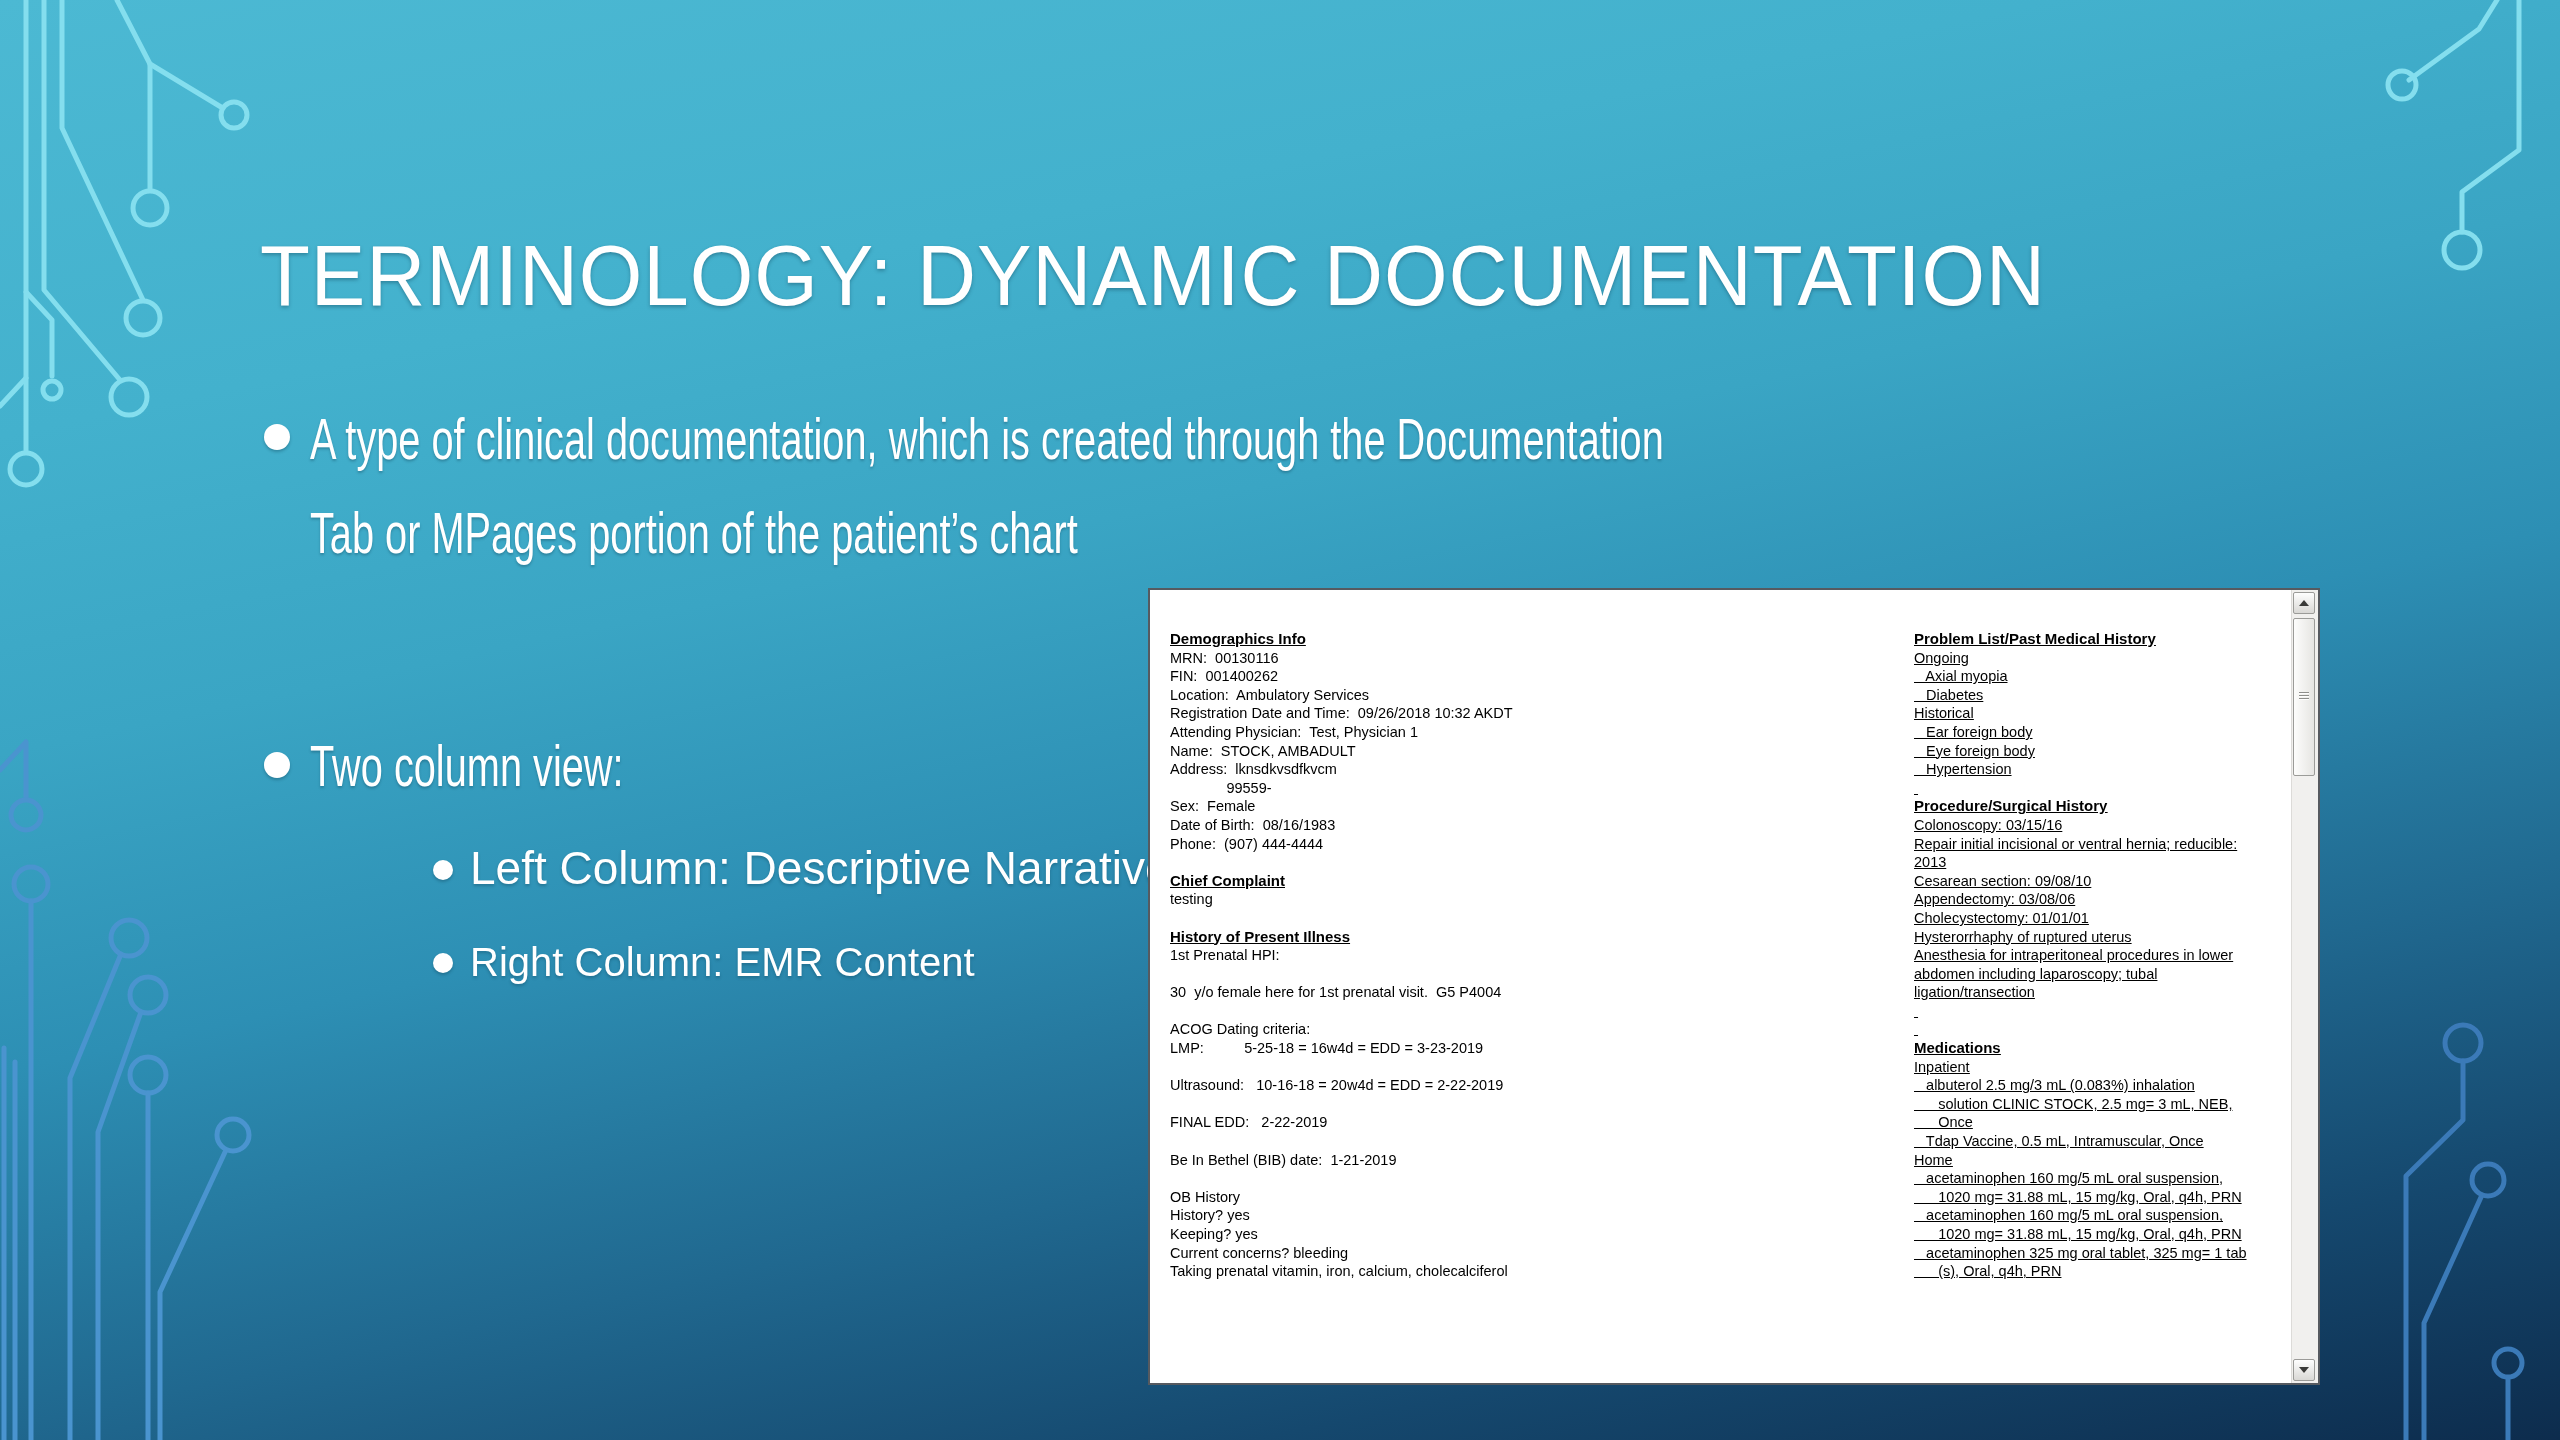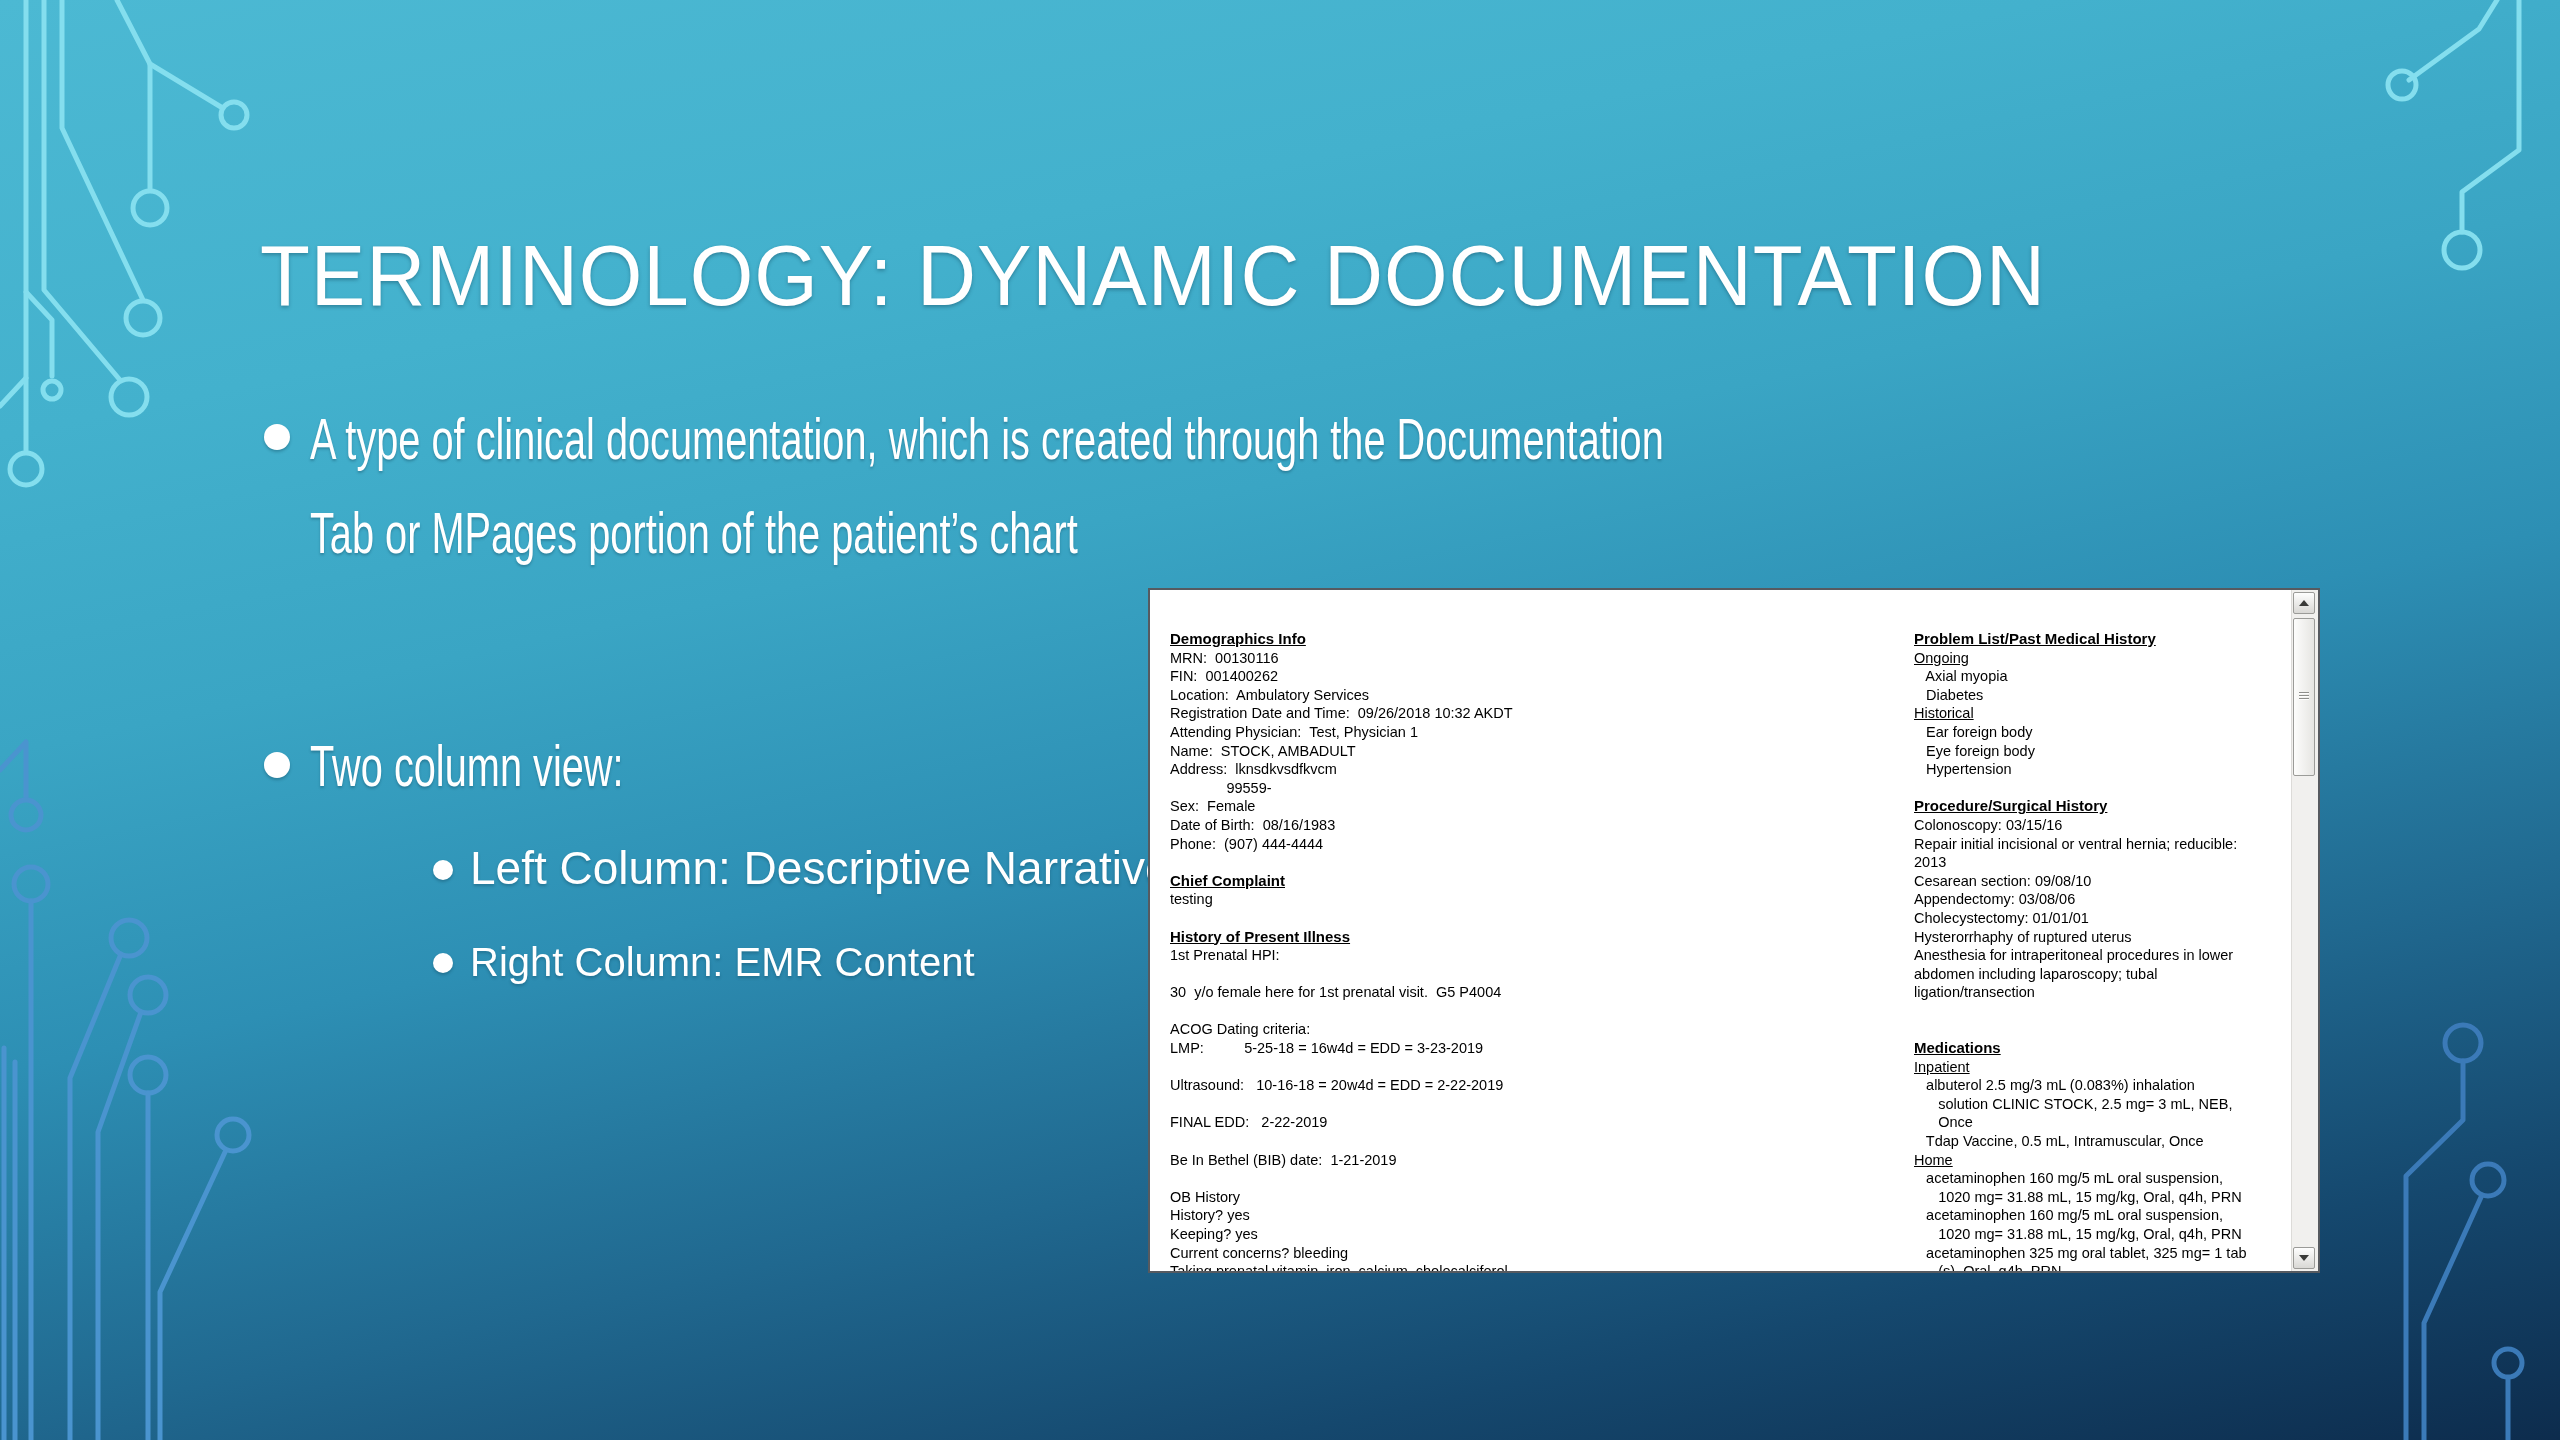--- a/index.html
+++ b/index.html
@@ -26,26 +26,26 @@
   .bt-s1{left:470px;top:841px;font-size:46px;line-height:55px;}
   .bt-s2{left:470px;top:935px;font-size:40px;line-height:55px;}
   .dot{position:absolute;background:#fff;border-radius:50%;box-shadow:0 2px 3px rgba(10,50,70,.3);}
   .dot-b1{left:264px;top:424px;width:26px;height:26px;}
   .dot-b2{left:264px;top:752px;width:26px;height:26px;}
   .dot-s1{left:433px;top:860px;width:20px;height:20px;}
   .dot-s2{left:433px;top:953px;width:20px;height:20px;}
 
   
   .emr{
-    position:absolute;left:1148px;top:588px;width:1172px;height:685px;
+    position:absolute;left:1148px;top:588px;width:1172px;height:797px;
     background:#fff;border:2px solid #565a60;box-sizing:border-box;overflow:hidden;
   }
   .emr-col{position:absolute;top:40px;}
   .emr-col.left{left:20px;width:730px;}
-  .emr-col.right{left:764px;width:380px;}
+  .emr-col.right{left:764px;width:380px;text-decoration:underline;}
   .eline{white-space:pre;font-size:14.5px;line-height:18.6px;color:#000;font-family:"Liberation Sans",sans-serif;}
   .eline.heading{font-weight:bold;text-decoration:underline;font-size:15px;}
   .eline.sub{text-decoration:underline;}
 
   .emr-scrollbar{position:absolute;top:0;right:0;width:26px;height:100%;background:#f1f0ee;border-left:1px solid #dcdbd8;}
   .sb-btn{position:absolute;left:1px;width:22px;height:22px;background:linear-gradient(#fefefe,#d9d8d5);border:1px solid #9b9b98;border-radius:2px;display:flex;align-items:center;justify-content:center;box-sizing:border-box;}
   .sb-up{top:2px;}
   .sb-down{bottom:2px;}
   .tri-up{width:0;height:0;border-left:5px solid transparent;border-right:5px solid transparent;border-bottom:6px solid #3a3a38;}
   .tri-down{width:0;height:0;border-left:5px solid transparent;border-right:5px solid transparent;border-top:6px solid #3a3a38;}

